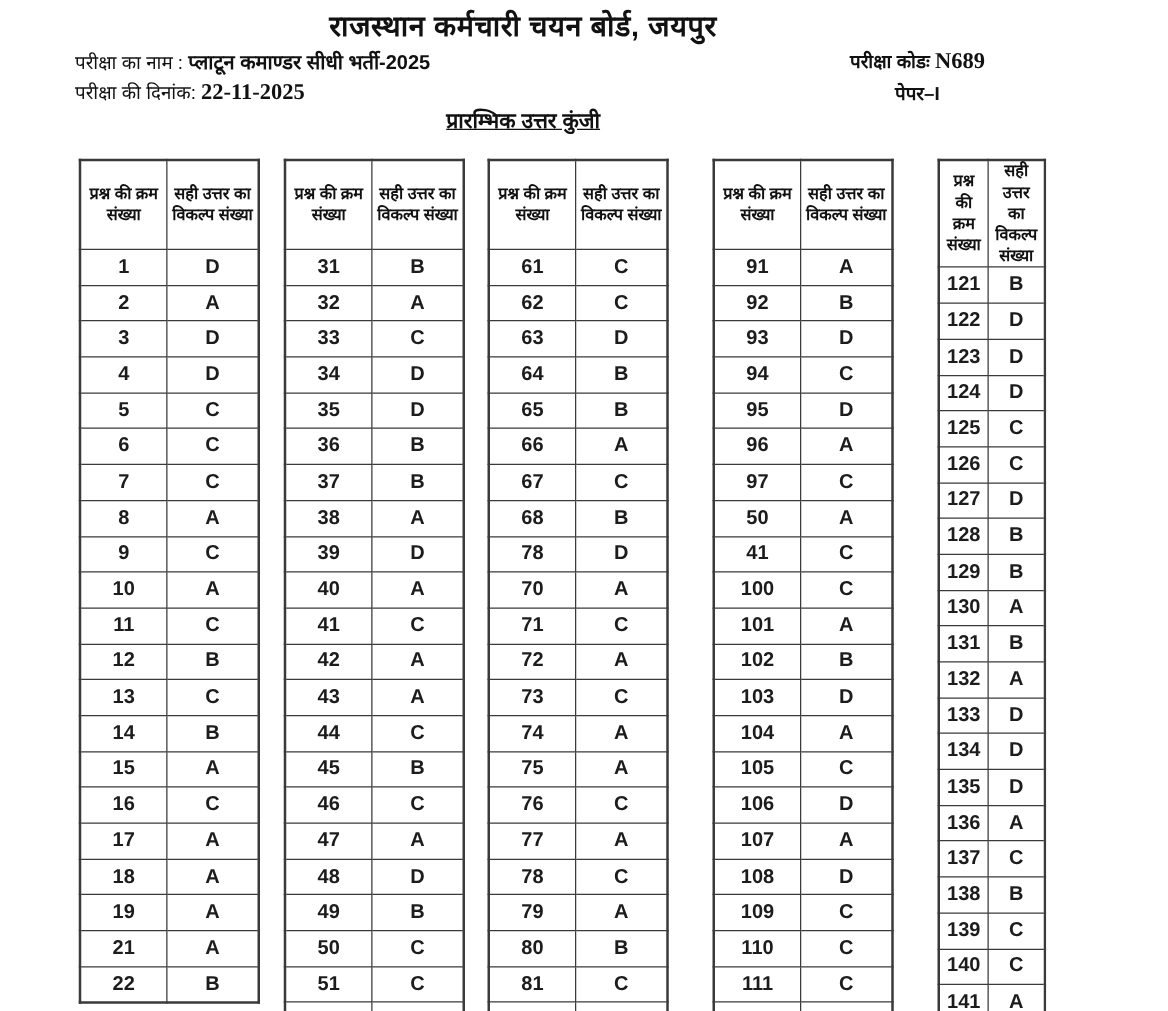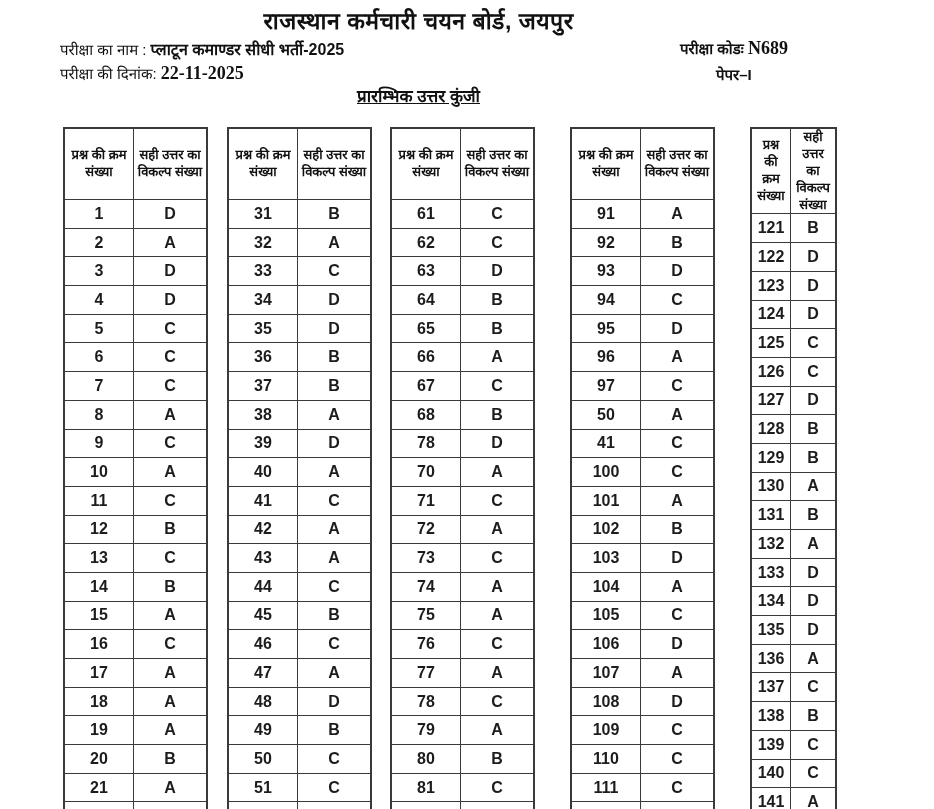--- a/index.html
+++ b/index.html
@@ -183,24 +183,20 @@
         </tr>
         <tr>
           <td>18</td>
           <td>A</td>
         </tr>
         <tr>
           <td>19</td>
           <td>A</td>
         </tr>
         <tr>
-          <td>20</td>
-          <td>B</td>
-        </tr>
-        <tr>
           <td>21</td>
           <td>A</td>
         </tr>
         <tr>
           <td>22</td>
           <td>B</td>
         </tr>
       </tbody>
   </table>
 

